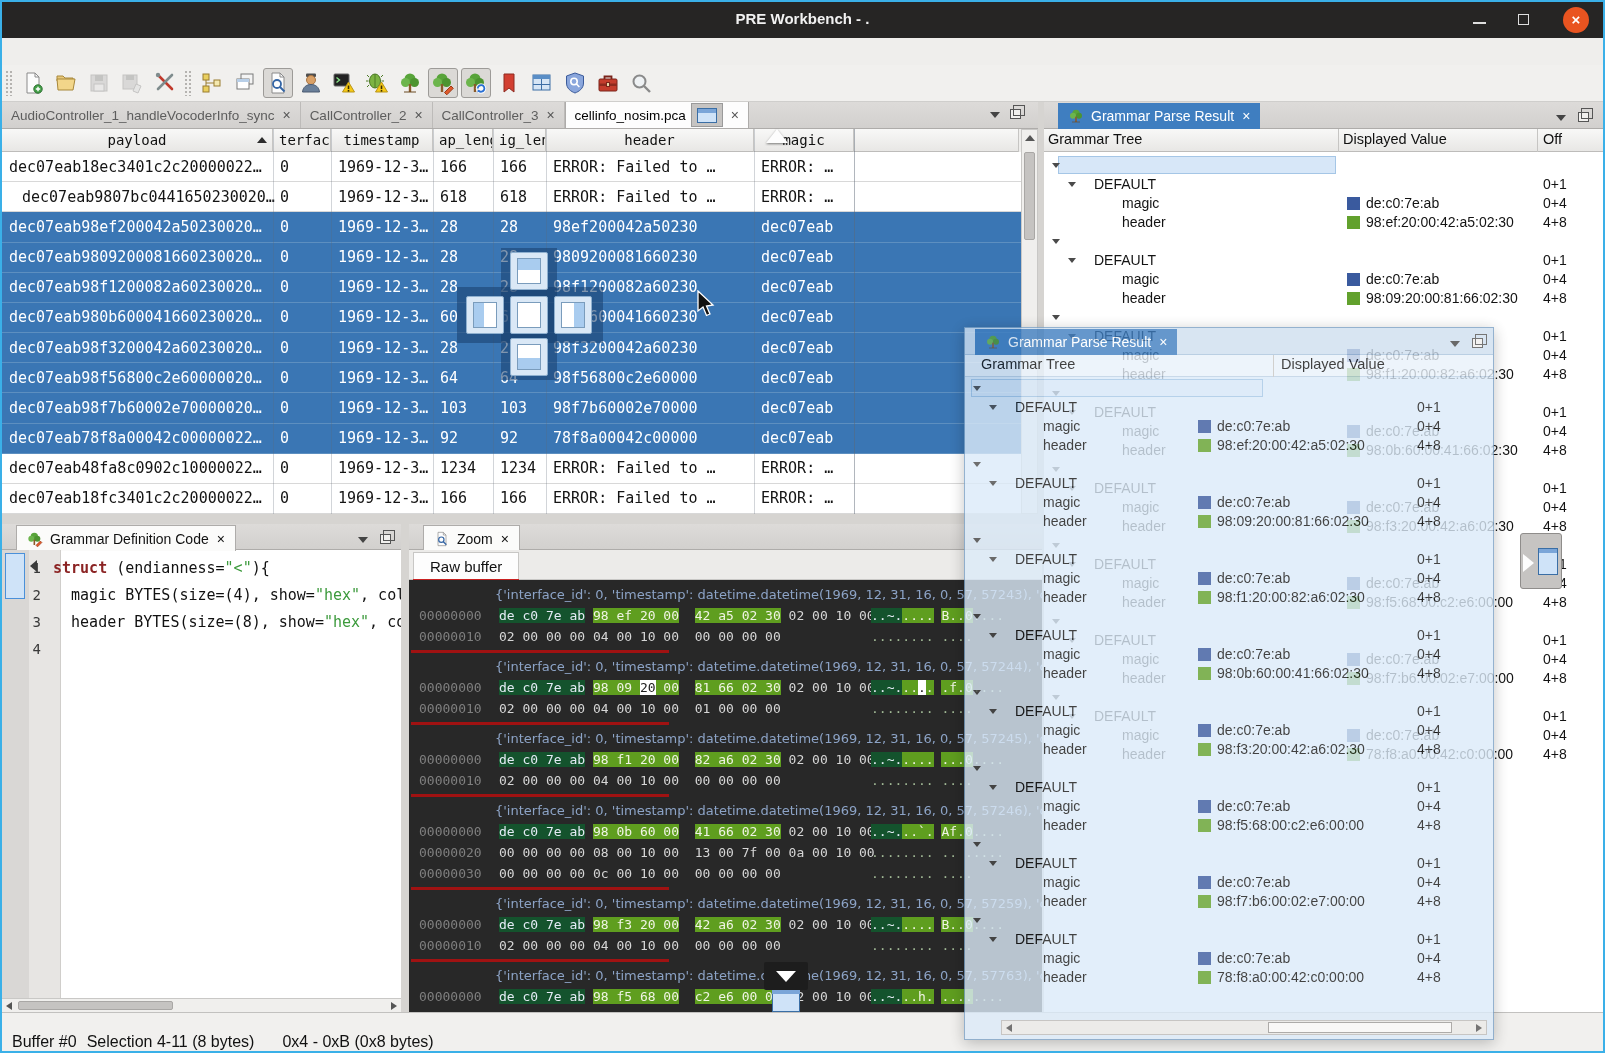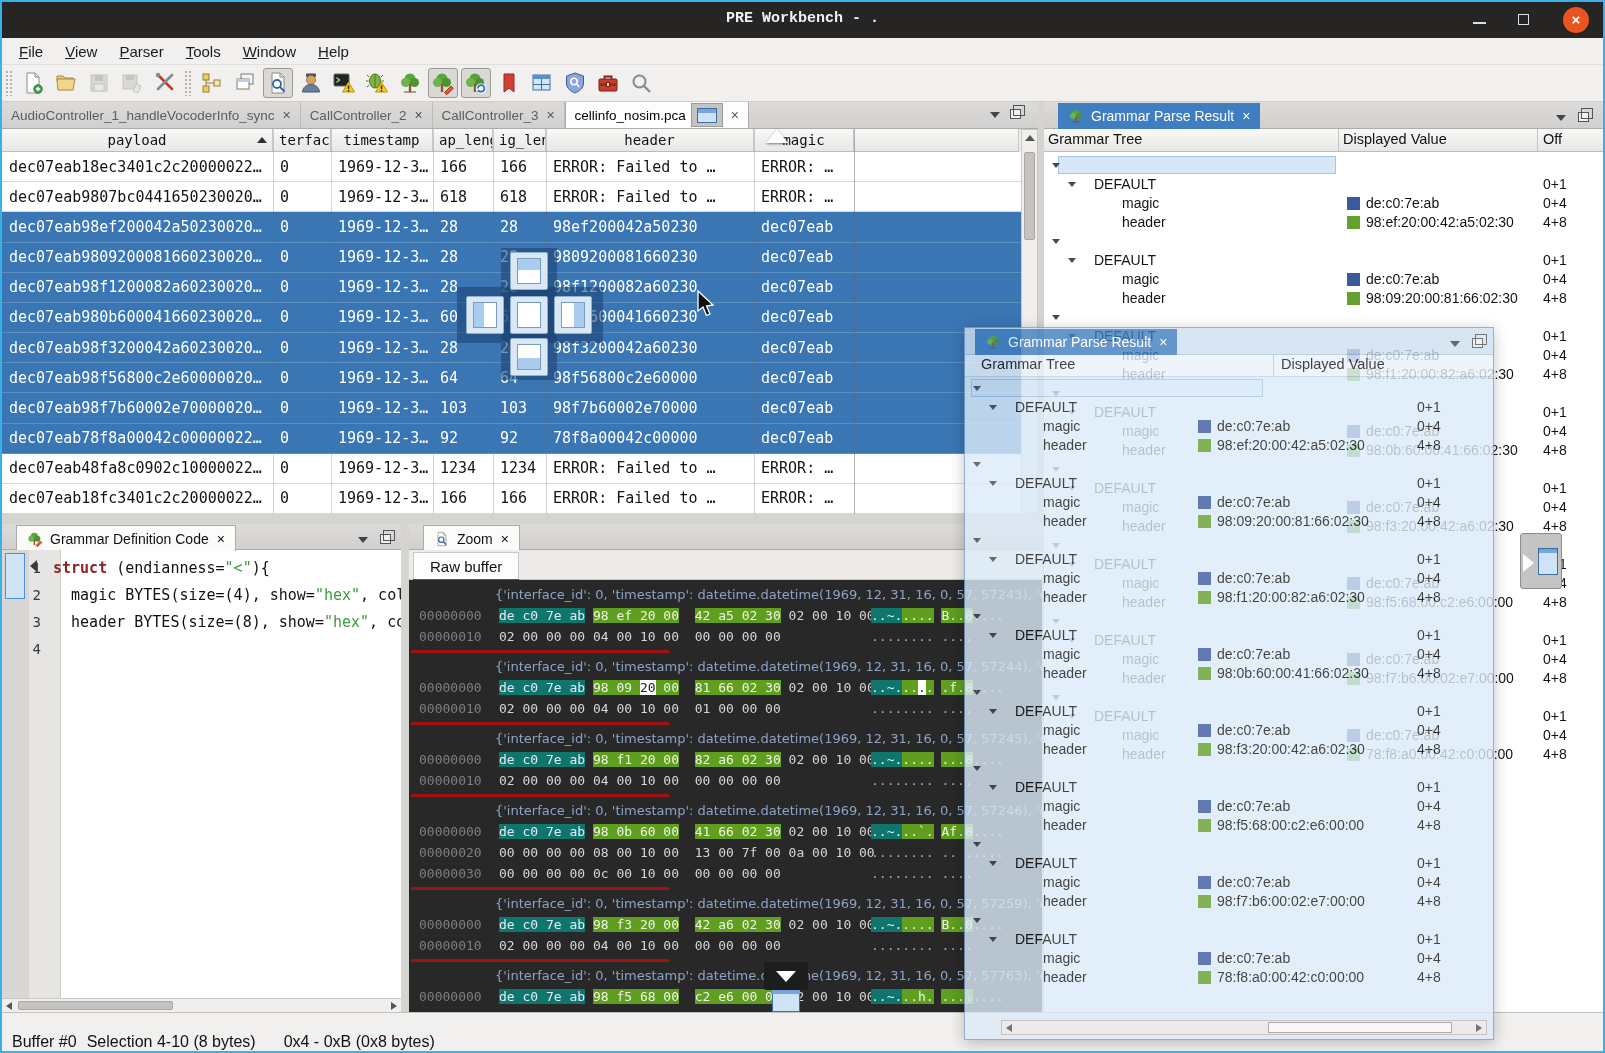--- a/index.html
+++ b/index.html
@@ -3,21 +3,21 @@
 <meta charset="utf-8">
 <style>
   * { margin:0; padding:0; box-sizing:border-box; }
   html,body { background:#888; }
   .screen { position:relative; width:1605px; height:1053px; background:#efeeec;
     border:2px solid #3ab0e8; overflow:hidden; font-family:"Liberation Sans",sans-serif; }
 
   
   .titlebar { position:absolute; left:0; top:0; right:0; height:36px; background:#262524; }
   .tb-title { position:absolute; left:0; right:0; top:8px; text-align:center; color:#f1f1f1;
-    font-size:15px; font-weight:bold;font-family:Liberation Mono, monospace; }
+    font-size:15px; font-weight:bold; }
   .tb-btn { position:absolute; top:6px; width:26px; height:24px; cursor:default; }
   .tb-min { right:110px; } .tb-min span { position:absolute; left:6px; top:14px; width:13px; height:2px; background:#dedede; }
   .tb-max { right:66px; } .tb-max span { position:absolute; left:7px; top:6px; width:11px; height:11px; border:1.5px solid #dedede; }
   .tb-close { position:absolute; right:14px; top:5px; width:26px; height:26px; border-radius:50%;
     background:#E95420; color:#fff; font-size:15px; line-height:25px; text-align:center; font-weight:bold; }
 
   
   .menubar { position:absolute; left:0; top:36px; right:0; height:27px; background:#f1f0ee;
     display:flex; align-items:center; padding-left:6px; border-bottom:1px solid #e2e1df; }
   .mitem { padding:3px 11px; font-size:15px; color:#1a1a1a; }
@@ -127,21 +127,21 @@
   .subtab:after { content:''; position:absolute; left:-1px; right:-1px; bottom:-2px; height:3px; background:#c92121; }
   .hexbody { position:absolute; left:0; top:56px; right:0; bottom:0; background:#282828; overflow:hidden; padding-top:4px; }
   .hxi { height:21px; line-height:21px; padding-left:86px; color:#8ca3c6; font-size:13px;
     font-family:"DejaVu Sans",sans-serif; white-space:nowrap; }
   .hxl { height:21px; line-height:21px; padding-left:10px; font-family:"DejaVu Sans Mono",monospace;
     font-size:13px; white-space:nowrap; }
   .hxa { display:inline-block; width:70px; margin-right:10px; color:#7f7f7f; }
   .hxh { display:inline-block; width:372px; white-space:pre; }
   .hxs { display:inline-block; white-space:pre; }
   .hxh .p { color:#d6d6d6; } .hxs .p { color:#a0b895; }
-  .b { background:#0f766e; color:#e4ebf5; }
+  .b { background:#14532d; color:#e4ebf5; }
   .g { background:#5f9e1f; color:#f0f4e4; }
   .t { background:#ffffff; color:#222; }
   .hxsep { height:3px; width:258px; background:#a01212; margin:3px 0 3px 2px; }
 
   
   .statusbar { position:absolute; left:0; top:1010px; right:0; height:39px; background:#f1f0ee;
     border-top:1px solid #c2c1bf; display:flex; align-items:flex-end; font-size:16px; color:#111; }
   .statusbar span { margin-left:10px; } .statusbar .rgt { margin-left:28px; }
 
   
@@ -195,28 +195,20 @@
     <div class="tb-title">PRE Workbench - .</div>
     <div class="tb-btn tb-min">
         <span></span>
       </div>
     <div class="tb-btn tb-max">
         <span></span>
       </div>
     <div class="tb-close">×</div>
   </div>
 
-  <div class="menubar" id="menubar">
-      <div class="mitem"><u>F</u>ile</div>
-      <div class="mitem"><u>V</u>iew</div>
-      <div class="mitem"><u>P</u>arser</div>
-      <div class="mitem"><u>T</u>ools</div>
-      <div class="mitem"><u>W</u>indow</div>
-      <div class="mitem"><u>H</u>elp</div>
-    </div>
   <div class="toolbar" id="toolbar">
       <div class="tsep"></div>
       <div class="tbtn">
         <svg width="24" height="24" viewBox="0 0 24 24">
           <path d="M6 2h8l4 4v16H6z" fill="#fcfcfc" stroke="#8a8a8a"></path>
           <path d="M14 2v4h4" fill="none" stroke="#8a8a8a"></path>
           <circle cx="17" cy="18" r="4.2" fill="#43a047" stroke="#2e7031"></circle>
           <path d="M17 15.8v4.4M14.8 18h4.4" stroke="#fff" stroke-width="1.4"></path>
         </svg>
       </div>
@@ -400,21 +392,21 @@
       <div class="trw">
         <span class="tc" style="left:7px;max-width:261px">dec07eab18ec3401c2c20000022…</span>
         <span class="tc" style="left:278px;max-width:48px">0</span>
         <span class="tc" style="left:336px;max-width:92px">1969-12-3…</span>
         <span class="tc" style="left:438px;max-width:50px">166</span>
         <span class="tc" style="left:498px;max-width:43px">166</span>
         <span class="tc" style="left:551px;max-width:198px">ERROR: Failed to …</span>
         <span class="tc" style="left:759px;max-width:90px">ERROR: …</span>
       </div>
       <div class="trw">
-        <span class="tc" style="left:7px;max-width:261px">dec07eab9807bc0441650230020…</span>
+        <span class="tc" style="left:20px;max-width:261px">dec07eab9807bc0441650230020…</span>
         <span class="tc" style="left:278px;max-width:48px">0</span>
         <span class="tc" style="left:336px;max-width:92px">1969-12-3…</span>
         <span class="tc" style="left:438px;max-width:50px">618</span>
         <span class="tc" style="left:498px;max-width:43px">618</span>
         <span class="tc" style="left:551px;max-width:198px">ERROR: Failed to …</span>
         <span class="tc" style="left:759px;max-width:90px">ERROR: …</span>
       </div>
       <div class="trw sel">
         <span class="tc" style="left:7px;max-width:261px">dec07eab98ef200042a50230020…</span>
         <span class="tc" style="left:278px;max-width:48px">0</span>
@@ -795,21 +787,21 @@
         <div class="hxl"><span class="hxa">00000000</span><span class="hxh"><span class="b">de c0 7e ab</span><span class="s"> </span><span class="g">98 f3 20 00</span><span class="s">  </span><span class="g">42 a6 02 30</span><span class="s"> </span><span class="p">02 00 10 00</span></span><span class="hxs"><span class="b">..~.</span><span class="g">....</span><span class="s"> </span><span class="g">B..0</span><span class="p">....</span></span></div>
         <div class="hxl"><span class="hxa">00000010</span><span class="hxh"><span class="p">02 00 00 00 04 00 10 00</span><span class="s">  </span><span class="p">00 00 00 00</span></span><span class="hxs"><span class="p">........</span><span class="s"> </span><span class="p">....</span></span></div>
         <div class="hxsep"></div>
         <div class="hxi">{'interface_id': 0, 'timestamp': datetime.datetime(1969, 12, 31, 16, 0, 57, 57763), 'cap_length': 6</div>
         <div class="hxl"><span class="hxa">00000000</span><span class="hxh"><span class="b">de c0 7e ab</span><span class="s"> </span><span class="g">98 f5 68 00</span><span class="s">  </span><span class="g">c2 e6 00 00</span><span class="s"> </span><span class="p">02 00 10 00</span></span><span class="hxs"><span class="b">..~.</span><span class="g">..h.</span><span class="s"> </span><span class="g">....</span><span class="p">....</span></span></div>
       </div>
   </div>
 
   <div class="statusbar">
     <span>Buffer #0</span>
-    <span>Selection 4-10 (8 bytes)</span>
+    <span>Selection 4-11 (8 bytes)</span>
     <span class="rgt">0x4 - 0xB (0x8 bytes)</span>
   </div>
 
   <div class="cross">
     <div class="cbar" style="left:499px;top:246px;width:56px;height:132px;"></div>
     <div class="cbar" style="left:455px;top:285px;width:146px;height:56px;"></div>
     <div class="ctile" style="left:508px;top:250px;">
         <span class="w top"></span>
       </div>
     <div class="ctile" style="left:464px;top:294px;">

